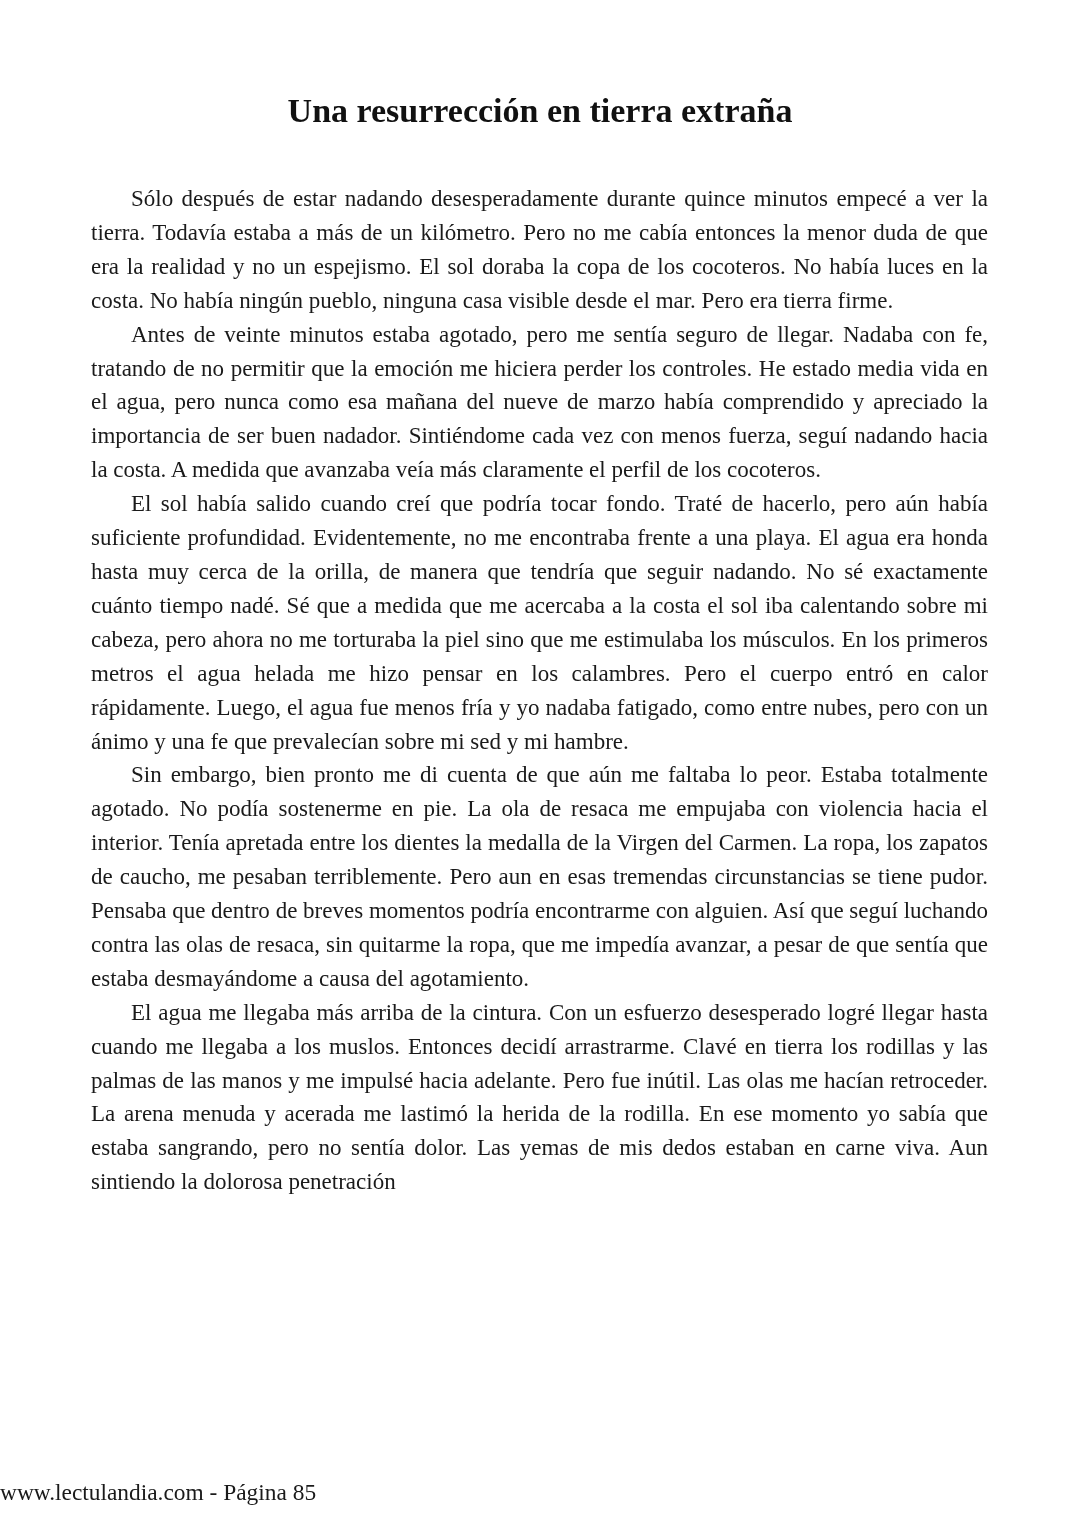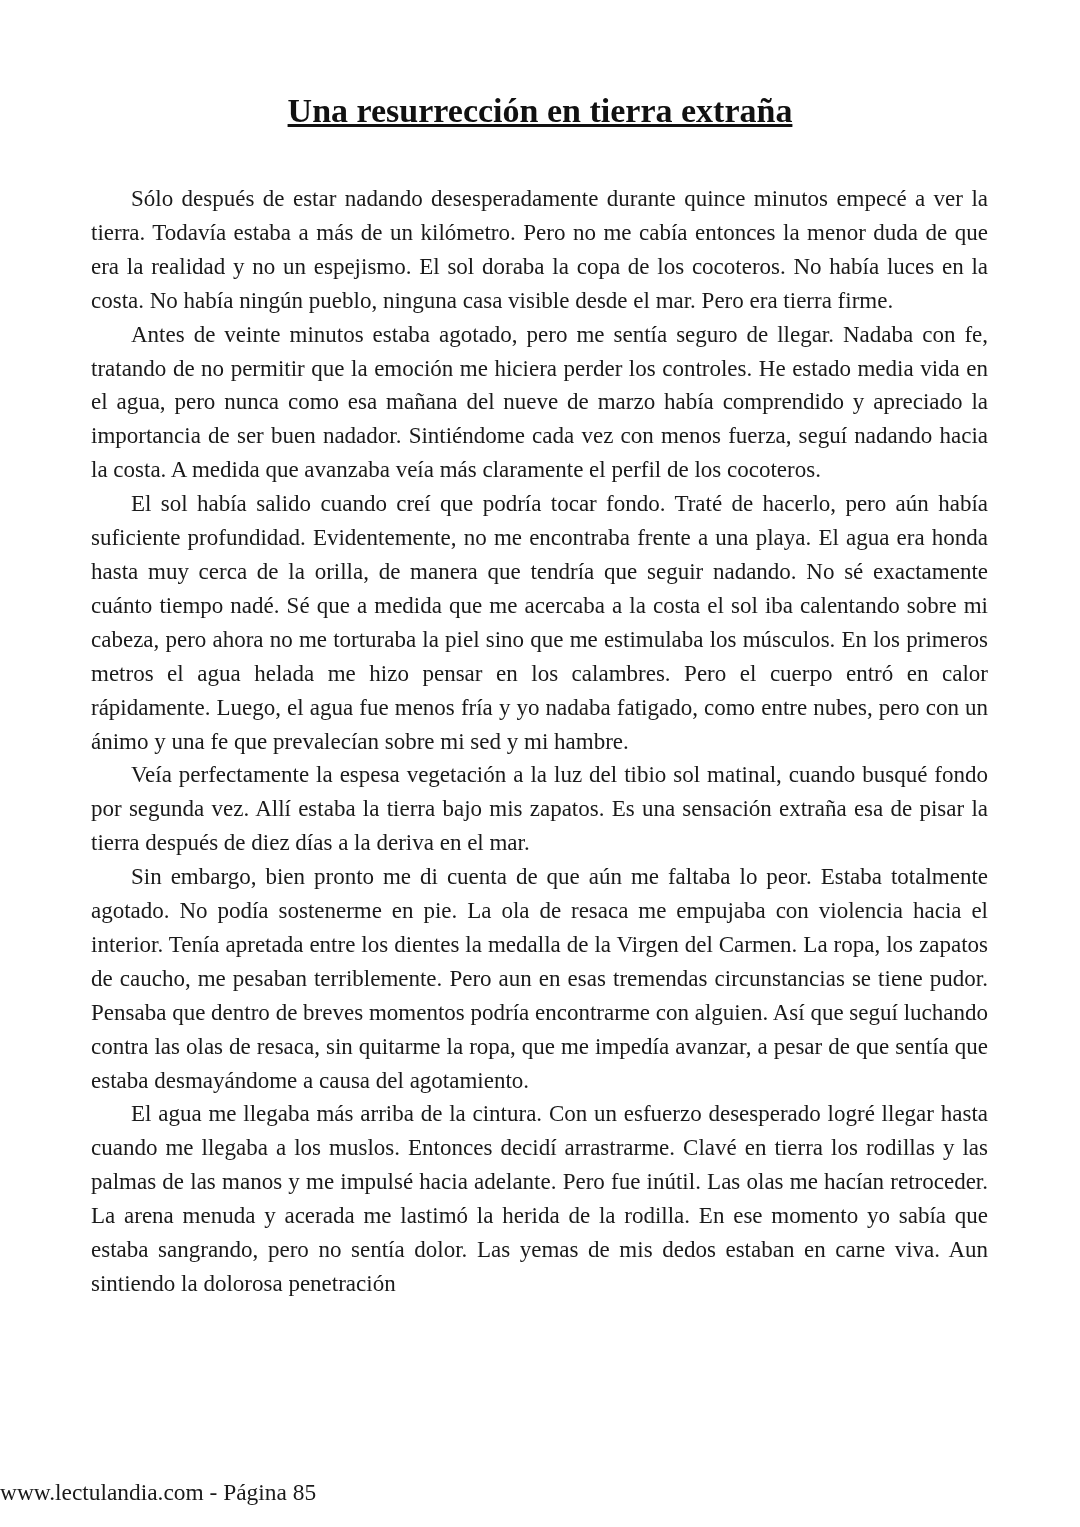--- a/index.html
+++ b/index.html
@@ -19,21 +19,20 @@
       position: absolute;
       top: 89px;
       left: 0;
       width: 1080px;
       text-align: center;
       font-size: 34px;
       font-weight: bold;
       line-height: 44px;
       margin: 0;
       color: #111111;
-      text-decoration: underline;
     }
     .body-text {
       position: absolute;
       top: 182px;
       left: 91px;
       width: 897px;
     }
     .paragraph {
       margin: 0;
       font-size: 23px;
@@ -54,18 +53,17 @@
   </style>
 </head>
 <body>
 
 <h1 class="page-title">Una resurrección en tierra extraña</h1>
 
 <div class="body-text">
   <p class="paragraph">Sólo después de estar nadando desesperadamente durante quince minutos empecé a ver la tierra. Todavía estaba a más de un kilómetro. Pero no me cabía entonces la menor duda de que era la realidad y no un espejismo. El sol doraba la copa de los cocoteros. No había luces en la costa. No había ningún pueblo, ninguna casa visible desde el mar. Pero era tierra firme.</p>
   <p class="paragraph">Antes de veinte minutos estaba agotado, pero me sentía seguro de llegar. Nadaba con fe, tratando de no permitir que la emoción me hiciera perder los controles. He estado media vida en el agua, pero nunca como esa mañana del nueve de marzo había comprendido y apreciado la importancia de ser buen nadador. Sintiéndome cada vez con menos fuerza, seguí nadando hacia la costa. A medida que avanzaba veía más claramente el perfil de los cocoteros.</p>
   <p class="paragraph">El sol había salido cuando creí que podría tocar fondo. Traté de hacerlo, pero aún había suficiente profundidad. Evidentemente, no me encontraba frente a una playa. El agua era honda hasta muy cerca de la orilla, de manera que tendría que seguir nadando. No sé exactamente cuánto tiempo nadé. Sé que a medida que me acercaba a la costa el sol iba calentando sobre mi cabeza, pero ahora no me torturaba la piel sino que me estimulaba los músculos. En los primeros metros el agua helada me hizo pensar en los calambres. Pero el cuerpo entró en calor rápidamente. Luego, el agua fue menos fría y yo nadaba fatigado, como entre nubes, pero con un ánimo y una fe que prevalecían sobre mi sed y mi hambre.</p>
-  <p class="paragraph">Veía perfectamente la espesa vegetación a la luz del tibio sol matinal, cuando busqué fondo por segunda vez. Allí estaba la tierra bajo mis zapatos. Es una sensación extraña esa de pisar la tierra después de diez días a la deriva en el mar.</p>
   <p class="paragraph">Sin embargo, bien pronto me di cuenta de que aún me faltaba lo peor. Estaba totalmente agotado. No podía sostenerme en pie. La ola de resaca me empujaba con violencia hacia el interior. Tenía apretada entre los dientes la medalla de la Virgen del Carmen. La ropa, los zapatos de caucho, me pesaban terriblemente. Pero aun en esas tremendas circunstancias se tiene pudor. Pensaba que dentro de breves momentos podría encontrarme con alguien. Así que seguí luchando contra las olas de resaca, sin quitarme la ropa, que me impedía avanzar, a pesar de que sentía que estaba desmayándome a causa del agotamiento.</p>
   <p class="paragraph">El agua me llegaba más arriba de la cintura. Con un esfuerzo desesperado logré llegar hasta cuando me llegaba a los muslos. Entonces decidí arrastrarme. Clavé en tierra los rodillas y las palmas de las manos y me impulsé hacia adelante. Pero fue inútil. Las olas me hacían retroceder. La arena menuda y acerada me lastimó la herida de la rodilla. En ese momento yo sabía que estaba sangrando, pero no sentía dolor. Las yemas de mis dedos estaban en carne viva. Aun sintiendo la dolorosa penetración</p>
 </div>
 
 <div class="page-footer">www.lectulandia.com - Página 85</div>
 
 </body></html>

